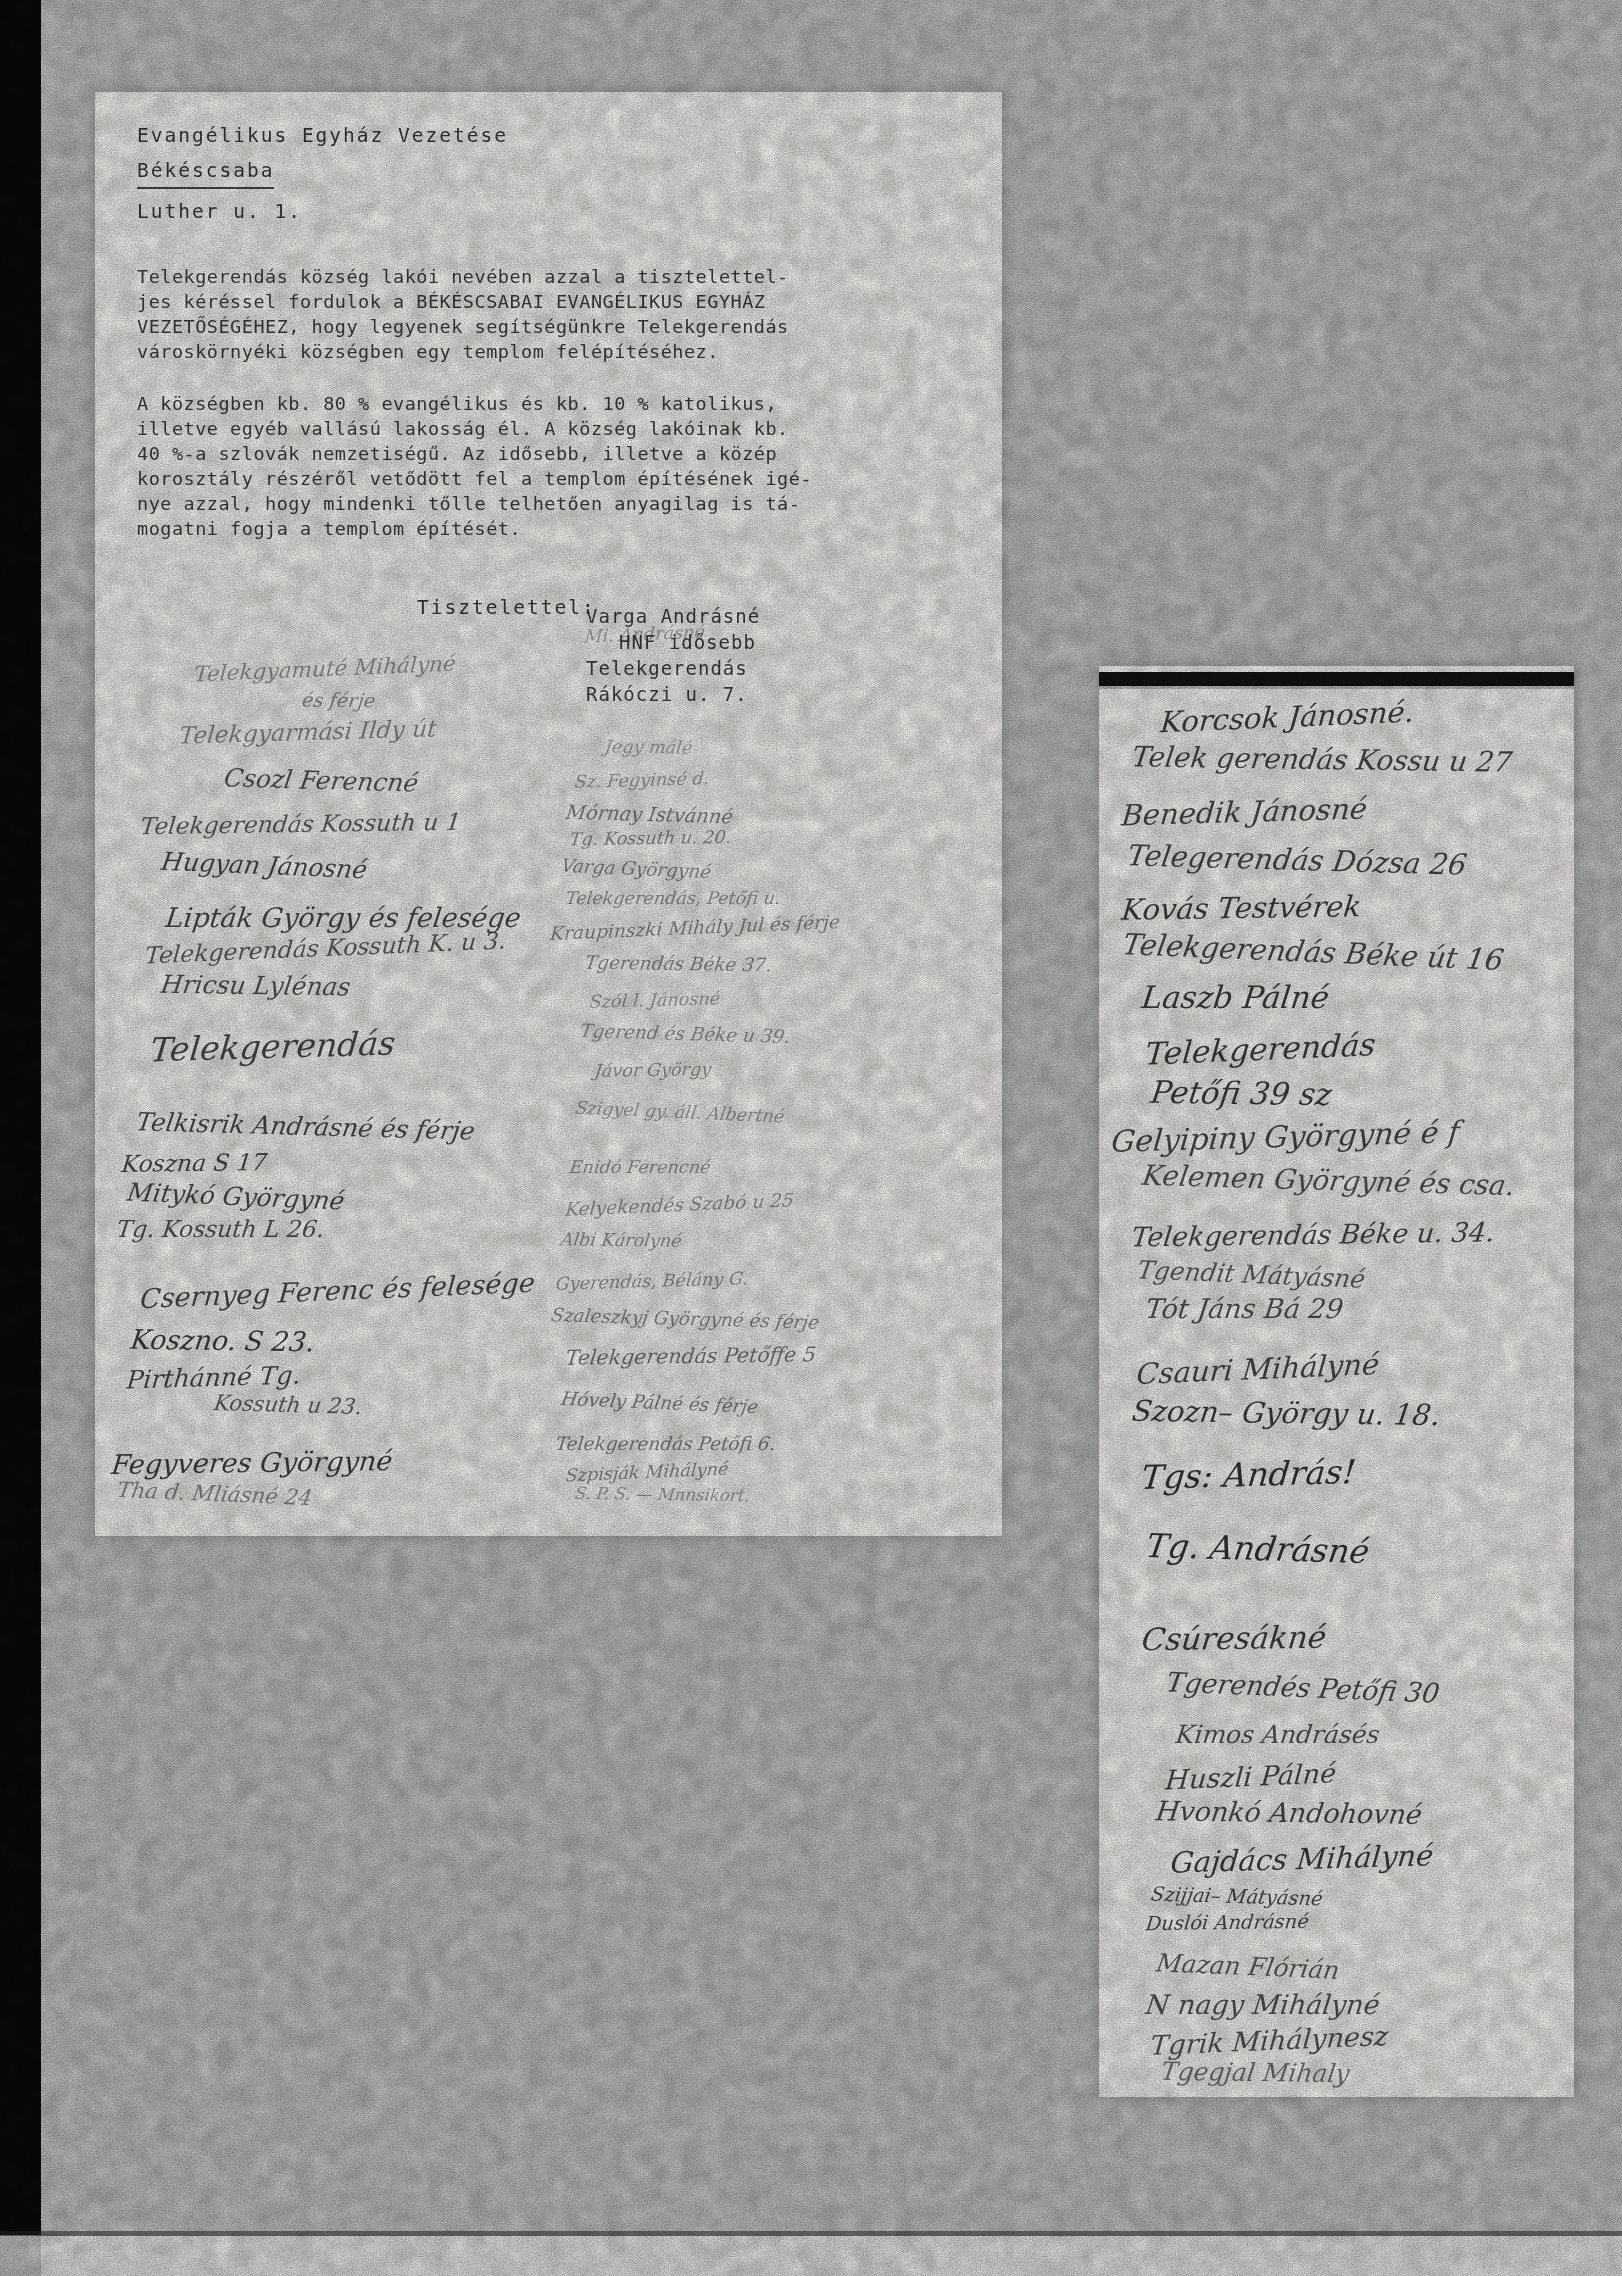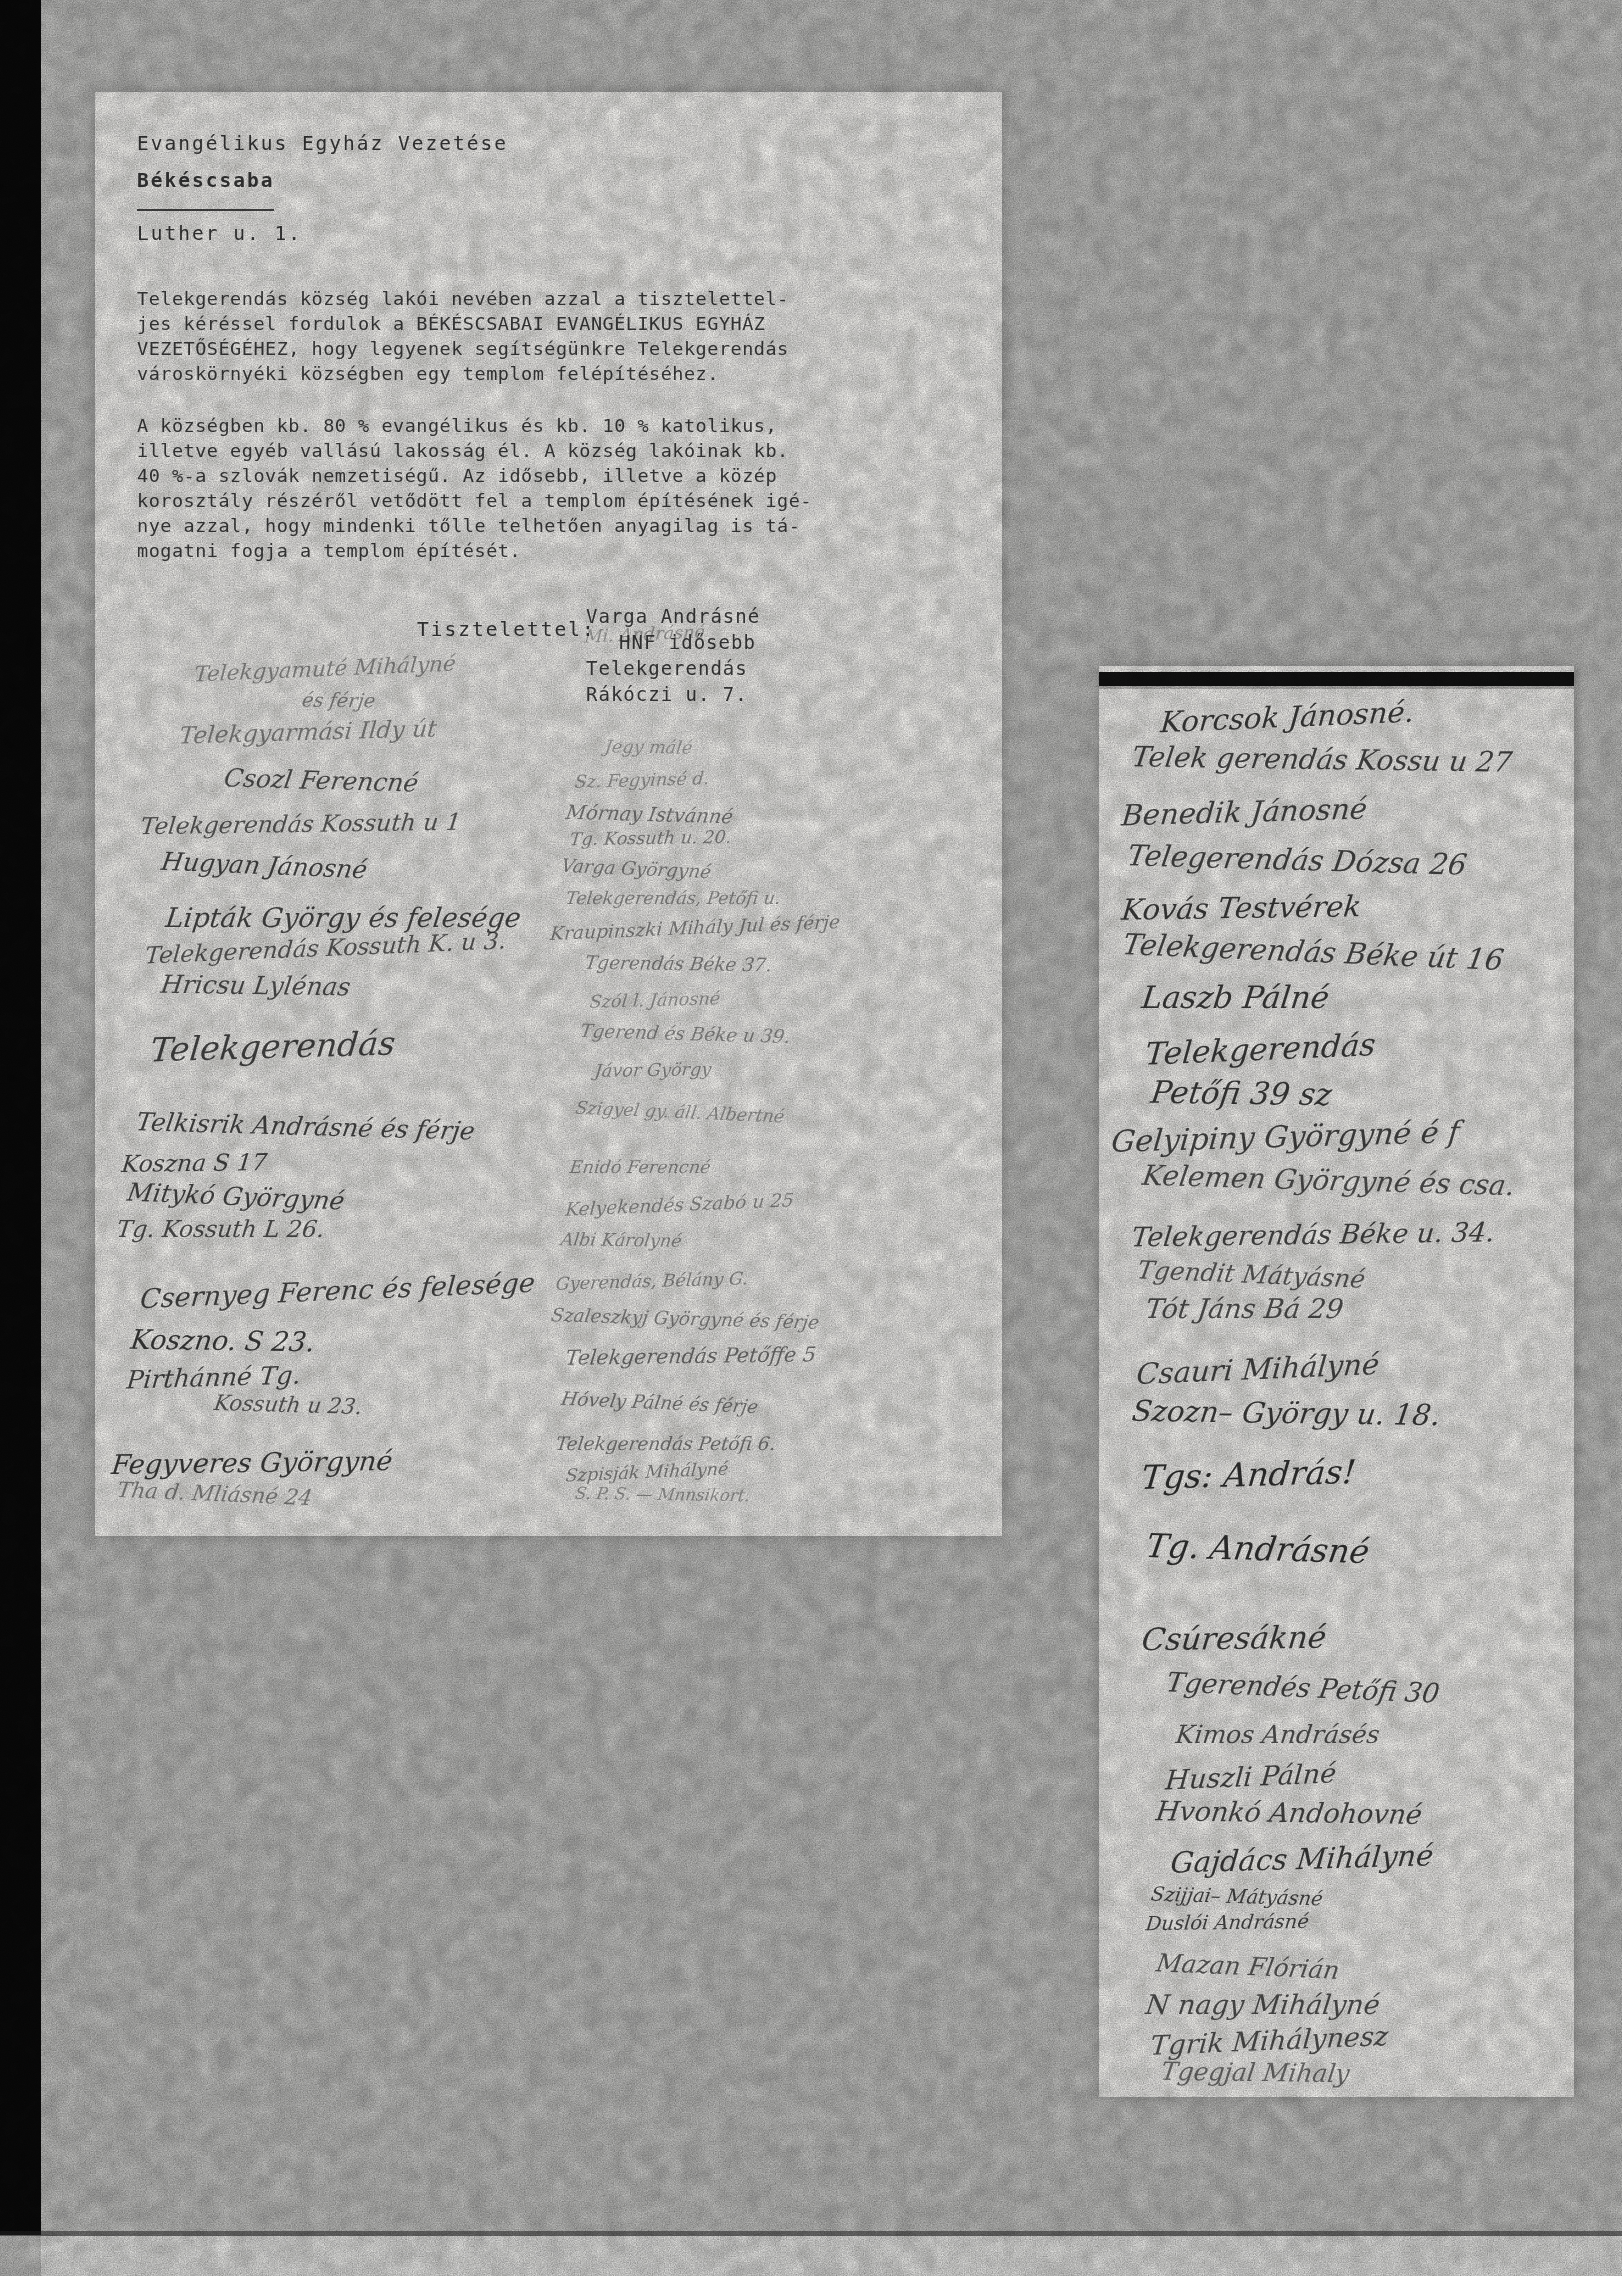--- a/index.html
+++ b/index.html
@@ -11,22 +11,22 @@
   .bottom-strip{position:absolute;left:41px;top:2236px;width:1582px;height:40px;background:#e9e9e7;}
   
   .page-main{position:absolute;left:95px;top:92px;width:907px;height:1444px;background:#faf9f6;
              box-shadow:0 0 13.7px rgba(0,0,0,.25);}
   .page-strip{position:absolute;left:1099px;top:666px;width:475px;height:1431px;background:#faf9f6;
               box-shadow:0 0 13.7px rgba(0,0,0,.25);}
   .strip-band{position:absolute;left:0;top:5.9px;width:100%;height:14.6px;background:#141414;
               box-shadow:0 2.9px 0 rgba(20,20,20,.25);}
   
   .typed{position:absolute;left:42px;top:29px;width:741px;color:#3b3b3b;}
-  .sender div{font-size:19.5px;line-height:29px;letter-spacing:2px;margin-top:8px;}
-  .spread{letter-spacing:8.8px;border-bottom:2.9px solid #4a4a4a;width:fit-content;padding-bottom:14px;margin:5.9px 0 7.8px 0;font-weight:bold;}
+  .sender div{font-size:19.5px;line-height:29px;letter-spacing:2px;}
+  .spread{letter-spacing:8.8px;border-bottom:2.9px solid #4a4a4a;width:fit-content;padding-bottom:2px;margin:5.9px 0 7.8px 0;}
   .para{font-size:18.5px;line-height:25px;letter-spacing:0.5px;white-space:pre-line;margin:0 0 27px 0;color:#3f3f3f;}
   .first-para-gap{margin-top:38px;}
   .closing{font-size:19.5px;letter-spacing:2px;margin:55px 0 0 280px;color:#3b3b3b;}
   .typed-signatory{position:absolute;left:491px;top:511px;font-size:19px;line-height:26px;
                    letter-spacing:1px;color:#3f3f3f;}
   .typed-signatory .indent{padding-left:33px;}
   
   .hw-col{position:absolute;}
   .hw{position:absolute;white-space:nowrap;font-family:"DejaVu Serif",serif;font-style:italic;
       color:#1f1f1f;}

